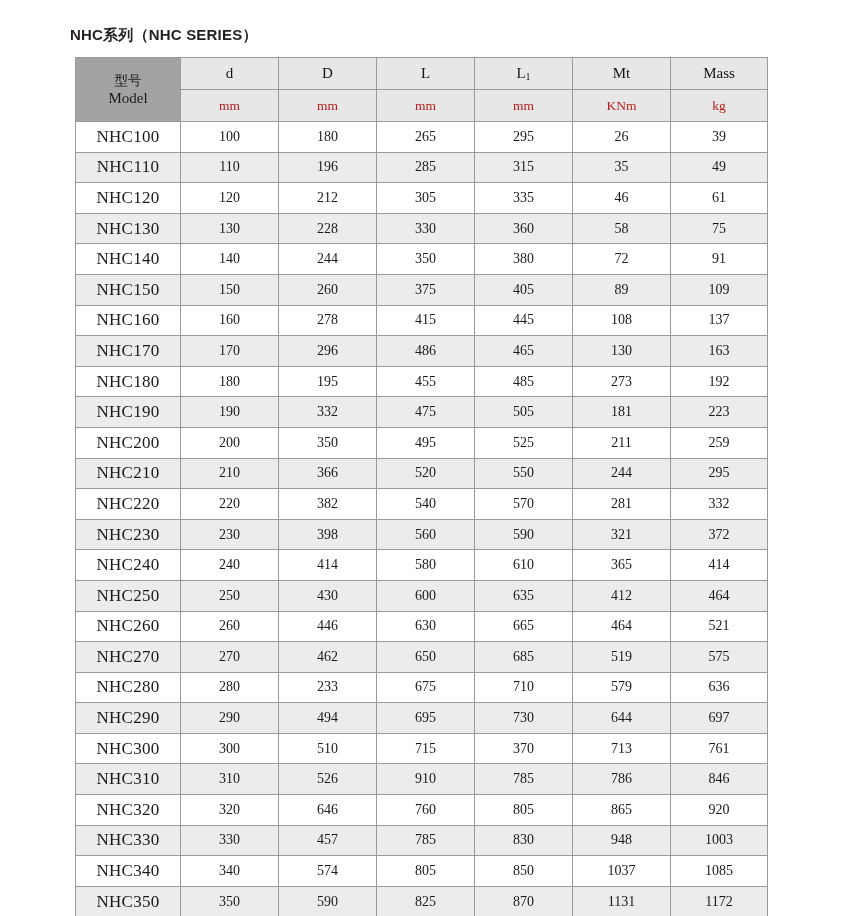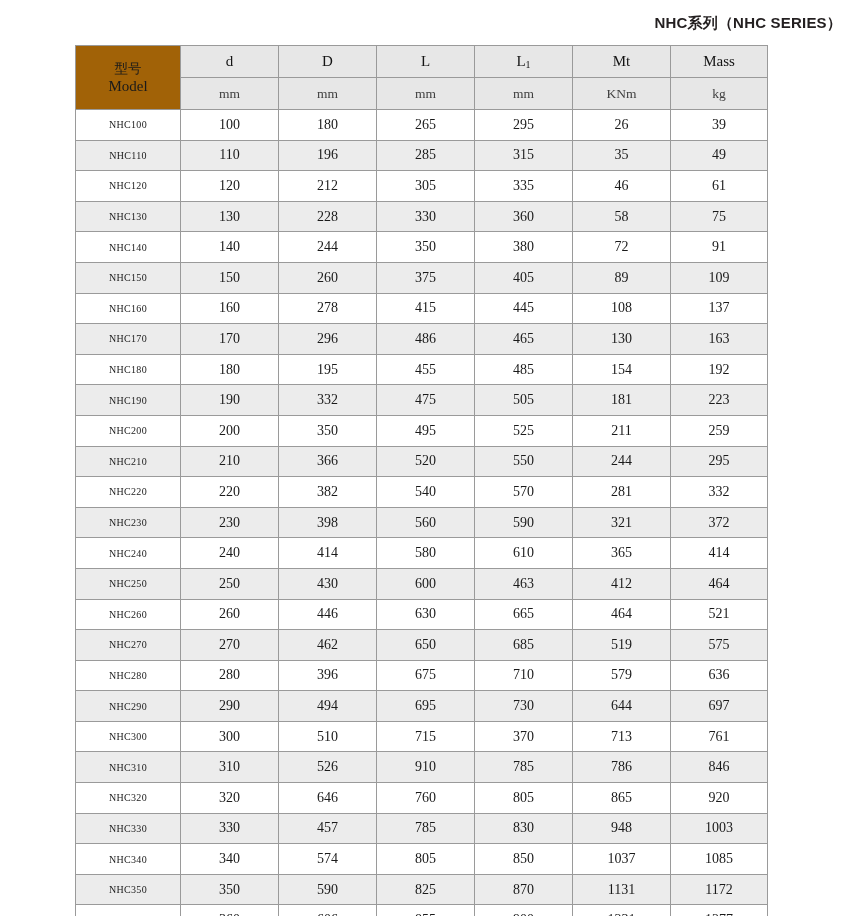--- a/index.html
+++ b/index.html
@@ -20,23 +20,22 @@
     height: 916px;
     box-sizing: border-box;
     padding: 14px 0 0 0;
     position: relative;
   }
   .page-title {
     font-family: "Liberation Sans", sans-serif;
     font-size: 15px;
     font-weight: bold;
     color: #231f20;
-    margin: 0 0 12px 70px;
+    margin: 12px 0 12px 70px;
     letter-spacing: 0.2px;
-    text-align: right;
   }
   .table-wrap {
     margin: 0 auto;
     width: 692px;
   }
   table.spec {
     border-collapse: collapse;
     width: 692px;
     table-layout: fixed;
     border: 1px solid #6f6f6f;
@@ -50,57 +49,57 @@
   }
   
   th.hd {
     background: #e7e7e7;
     font-family: "Liberation Serif", serif;
     font-size: 15px;
     color: #141414;
     height: 31px;
   }
   th.hd-model {
-    background: #a16207;
+    background: #a3a3a3;
     font-size: 14.5px;
     line-height: 1.25;
     height: 62px;
   }
   th.hd-model .cn {
     font-family: "DejaVu Sans", sans-serif;
     font-size: 13.5px;
     display: block;
   }
   th.hd-model .en {
     font-family: "Liberation Serif", serif;
     font-size: 15px;
     display: block;
   }
   th.unit {
     background: #e7e7e7;
     font-size: 13.5px;
     height: 31px;
-    color: #404040;
+    color: #b91c1c;
   }
   th.hd sub {
     font-size: 10px;
     vertical-align: baseline;
     position: relative;
     bottom: -2px;
   }
   tbody td {
     height: 29.6px;
     font-size: 14px;
     background: #ffffff;
   }
   tbody tr.alt td {
     background: #ececec;
   }
   td.model {
-    font-size: 10px;
+    font-size: 17px;
     letter-spacing: 0.3px;
     margin-top: 48px;
   }
   
   col.c-model { width: 105px; }
   col.c-d     { width: 98px; }
   col.c-D     { width: 98px; }
   col.c-L     { width: 98px; }
   col.c-L1    { width: 98px; }
   col.c-Mt    { width: 98px; }
@@ -218,21 +217,21 @@
             <td>465</td>
             <td>130</td>
             <td>163</td>
           </tr>
           <tr>
             <td class="model">NHC180</td>
             <td>180</td>
             <td>195</td>
             <td>455</td>
             <td>485</td>
-            <td>154</td>
+            <td>273</td>
             <td>192</td>
           </tr>
           <tr class="alt">
             <td class="model">NHC190</td>
             <td>190</td>
             <td>332</td>
             <td>475</td>
             <td>505</td>
             <td>181</td>
             <td>223</td>
@@ -280,21 +279,21 @@
             <td>580</td>
             <td>610</td>
             <td>365</td>
             <td>414</td>
           </tr>
           <tr class="alt">
             <td class="model">NHC250</td>
             <td>250</td>
             <td>430</td>
             <td>600</td>
-            <td>463</td>
+            <td>635</td>
             <td>412</td>
             <td>464</td>
           </tr>
           <tr>
             <td class="model">NHC260</td>
             <td>260</td>
             <td>446</td>
             <td>630</td>
             <td>665</td>
             <td>464</td>
@@ -305,21 +304,21 @@
             <td>270</td>
             <td>462</td>
             <td>650</td>
             <td>685</td>
             <td>519</td>
             <td>575</td>
           </tr>
           <tr>
             <td class="model">NHC280</td>
             <td>280</td>
-            <td>396</td>
+            <td>233</td>
             <td>675</td>
             <td>710</td>
             <td>579</td>
             <td>636</td>
           </tr>
           <tr class="alt">
             <td class="model">NHC290</td>
             <td>290</td>
             <td>494</td>
             <td>695</td>

